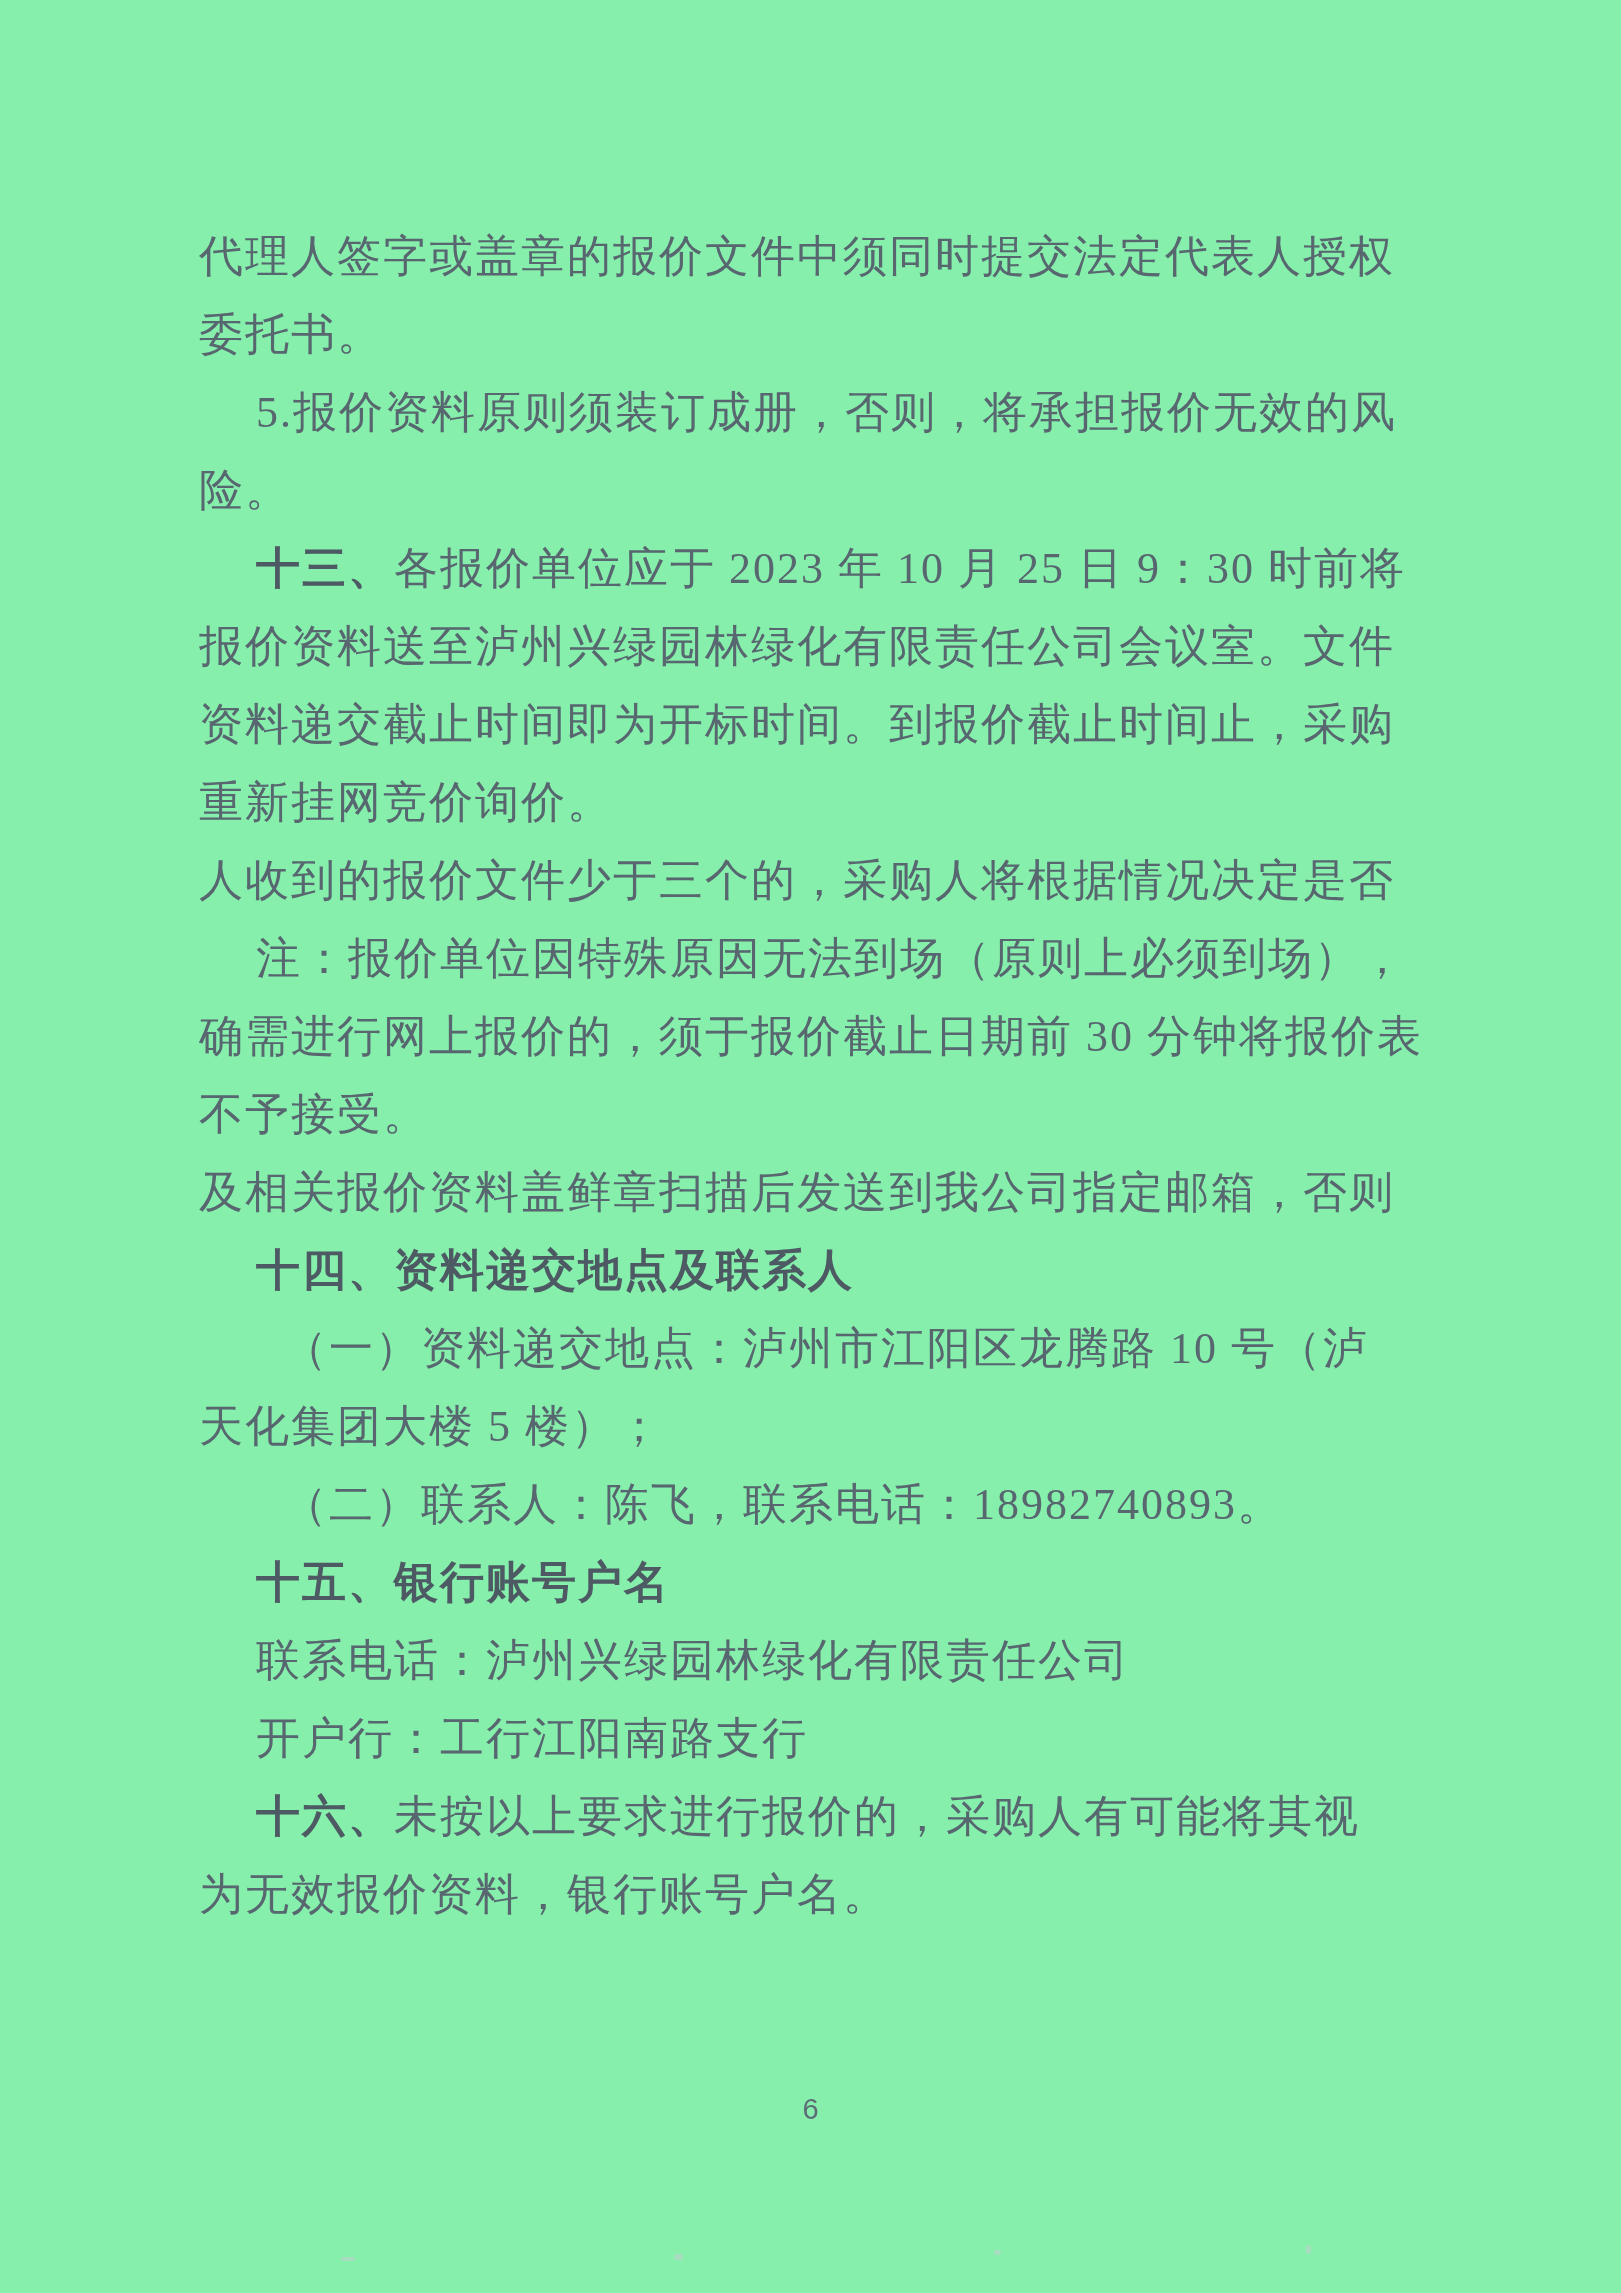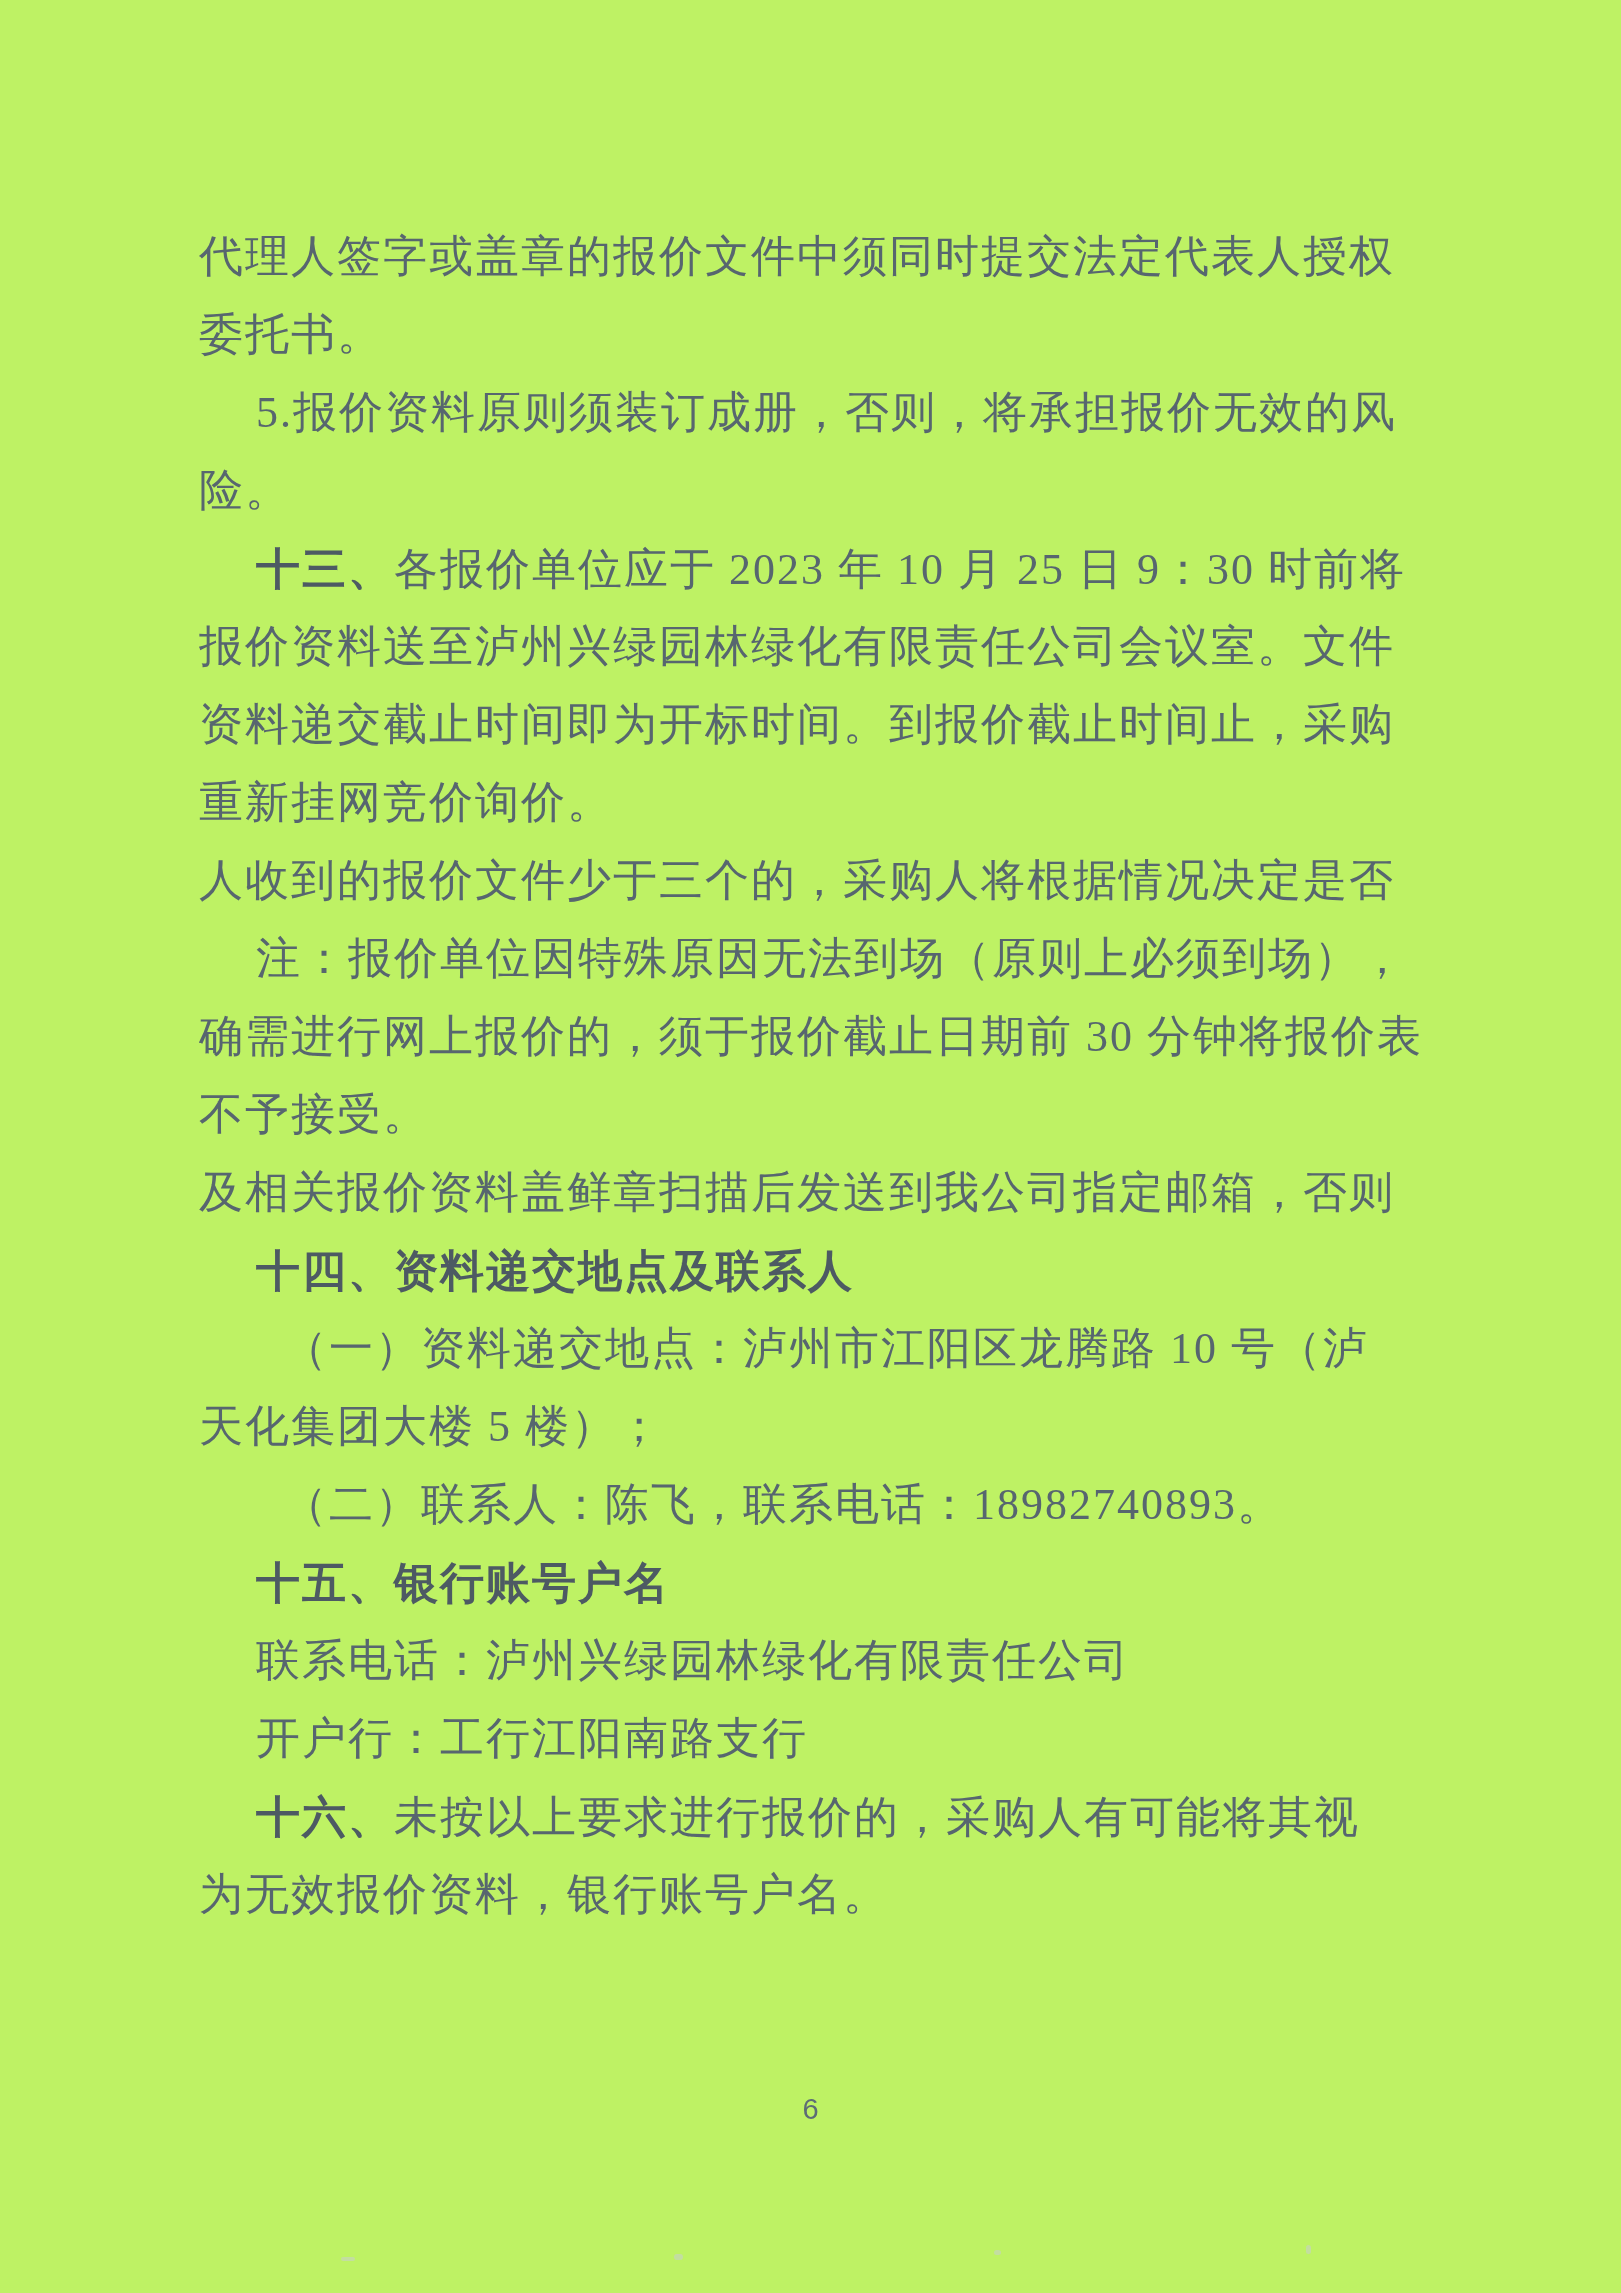--- a/index.html
+++ b/index.html
@@ -5,21 +5,21 @@
   html, body {
     margin: 0;
     padding: 0;
     background: #e8e8e8;
   }
   .page {
     position: relative;
     width: 1621px;
     height: 2294px;
     margin: 0 auto;
-    background: #bef264;
+    background: #86efac;
     overflow: hidden;
     font-family: "Liberation Serif", "DejaVu Serif", serif;
   }
   .doc {
     position: absolute;
     left: 199px;
     top: 218px;
     width: 1191px;
   }
   .line {
@@ -27,21 +27,21 @@
     line-height: 78px;
     font-size: 44px;
     letter-spacing: 2px;
     color: #57666f;
     white-space: nowrap;
   }
   .line.indent-para { padding-left: 57px; }
   .line.indent-sub  { padding-left: 84px; }
   .line.heading,
   .line .bold-prefix {
-    font-family: Liberation Sans, sans-serif;
+    font-family: Liberation Serif, serif;
     font-weight: bold;
     color: #4d5a63;
   }
   .page-number {
     position: absolute;
     top: 2090px;
     left: 0;
     width: 100%;
     text-align: center;
     font-size: 29px;

